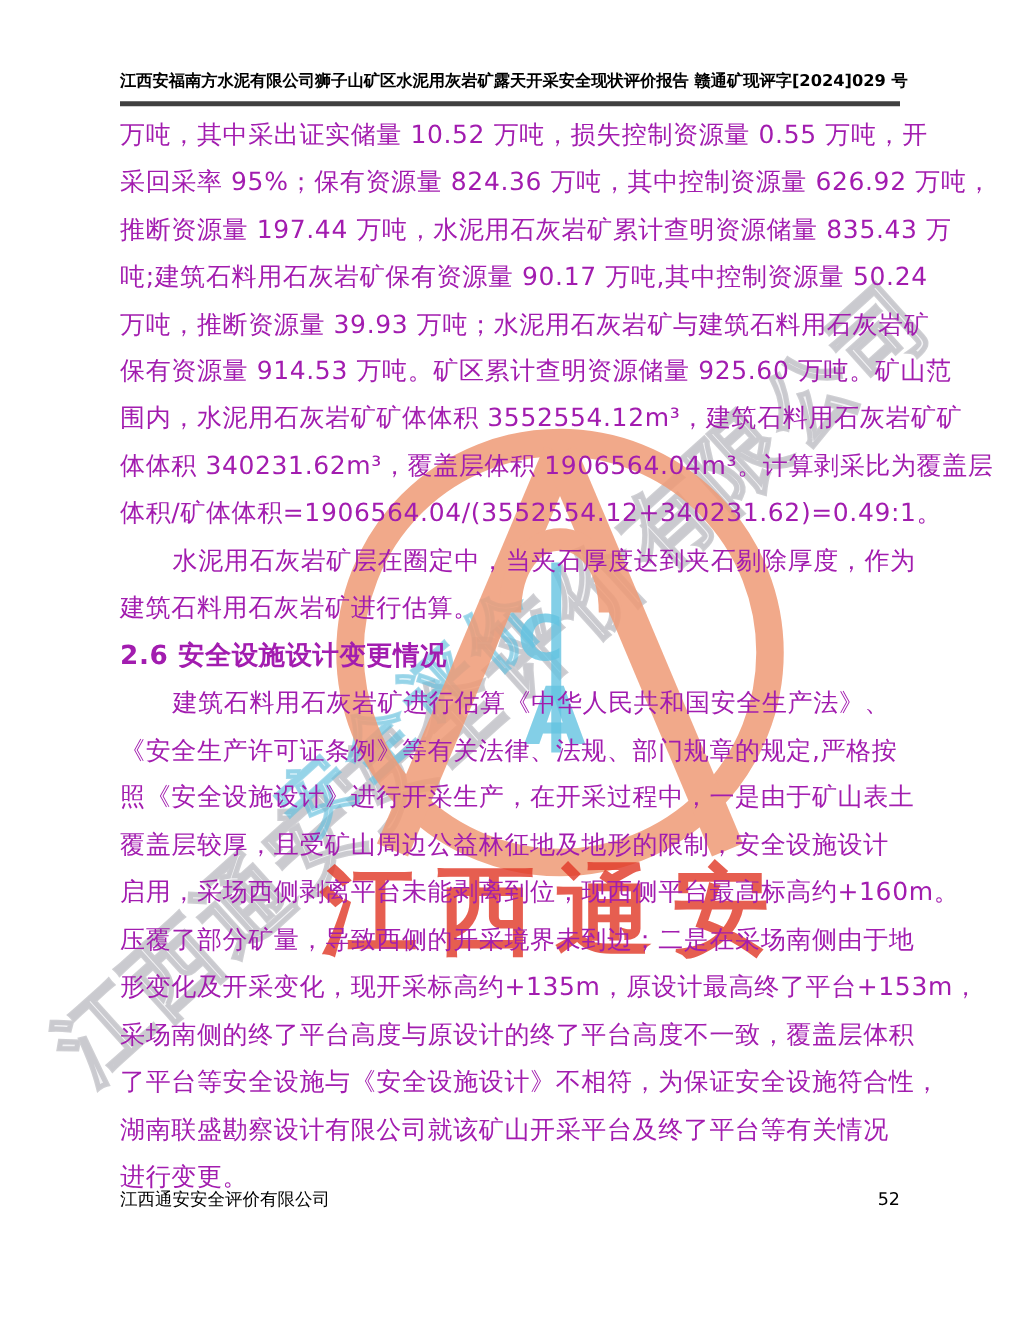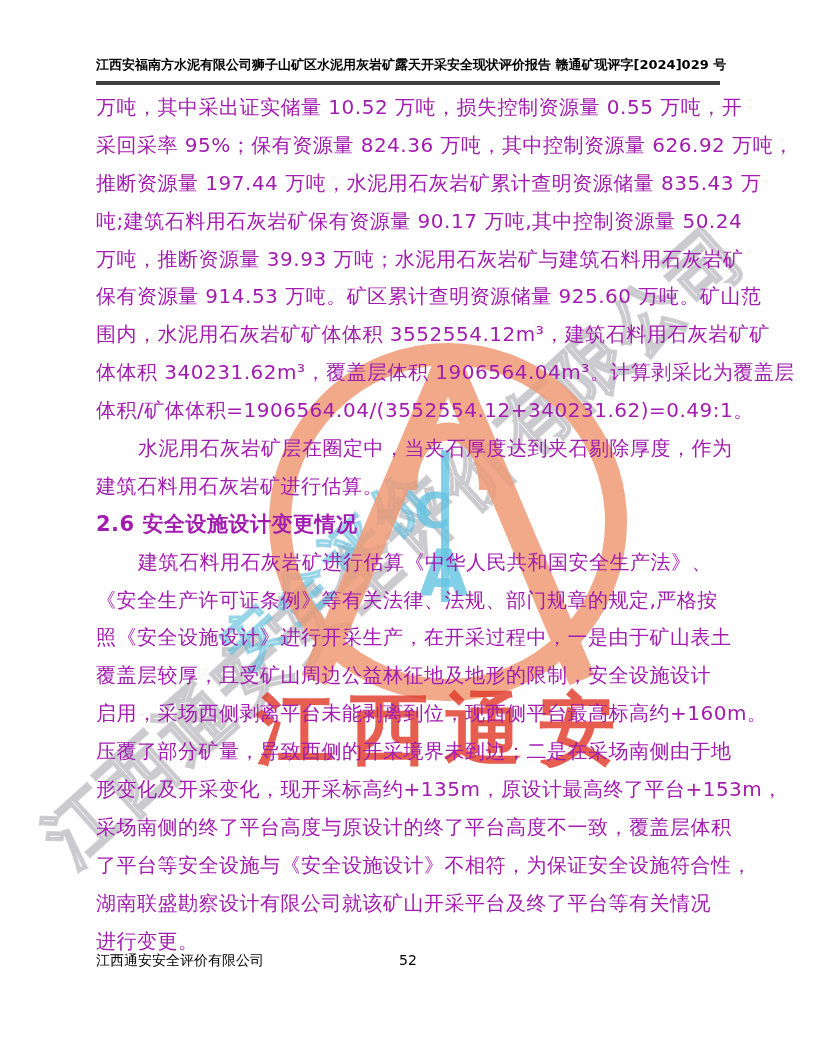--- a/index.html
+++ b/index.html
@@ -55,21 +55,21 @@
   .line{
     font-size:20px;letter-spacing:0.5px;height:37.9px;line-height:37.9px;
     white-space:nowrap;color:#a21caf;text-align:left;
   }
   .line.indent{text-indent:42px;}
   .line.heading{font-weight:bold;font-size:21px;letter-spacing:0.5px;}
 
   
   .footer{position:absolute;left:96px;top:950px;width:624px;z-index:2;font-size:14px;line-height:20px;}
   .footer-company{position:absolute;left:0;top:0;}
-  .footer-page{position:absolute;left:0;right:0;top:0;text-align:center;}
+  .footer-page{position:absolute;left:0;right:0;top:0;text-align:right;}
 </style>
 </head>
 <body>
 
 <div class="page">
 
   <div class="watermark-layer">
     <div class="wm-diagonal">江西通安安全评价有限公司</div>
     <div class="wm-cyan-diag">安全评价</div>
 

